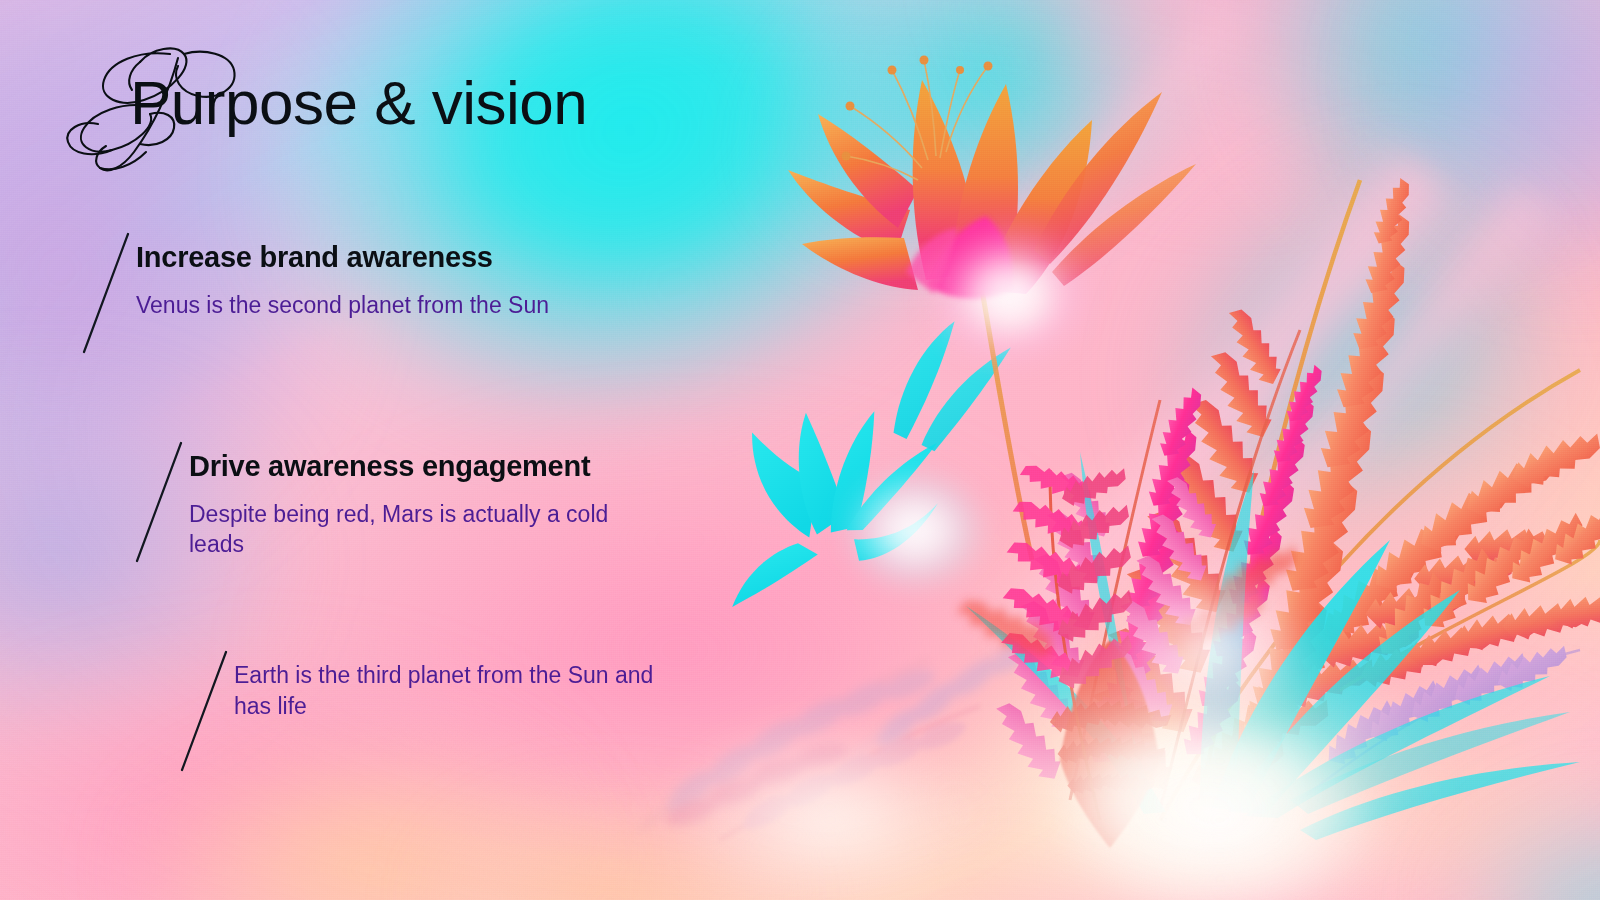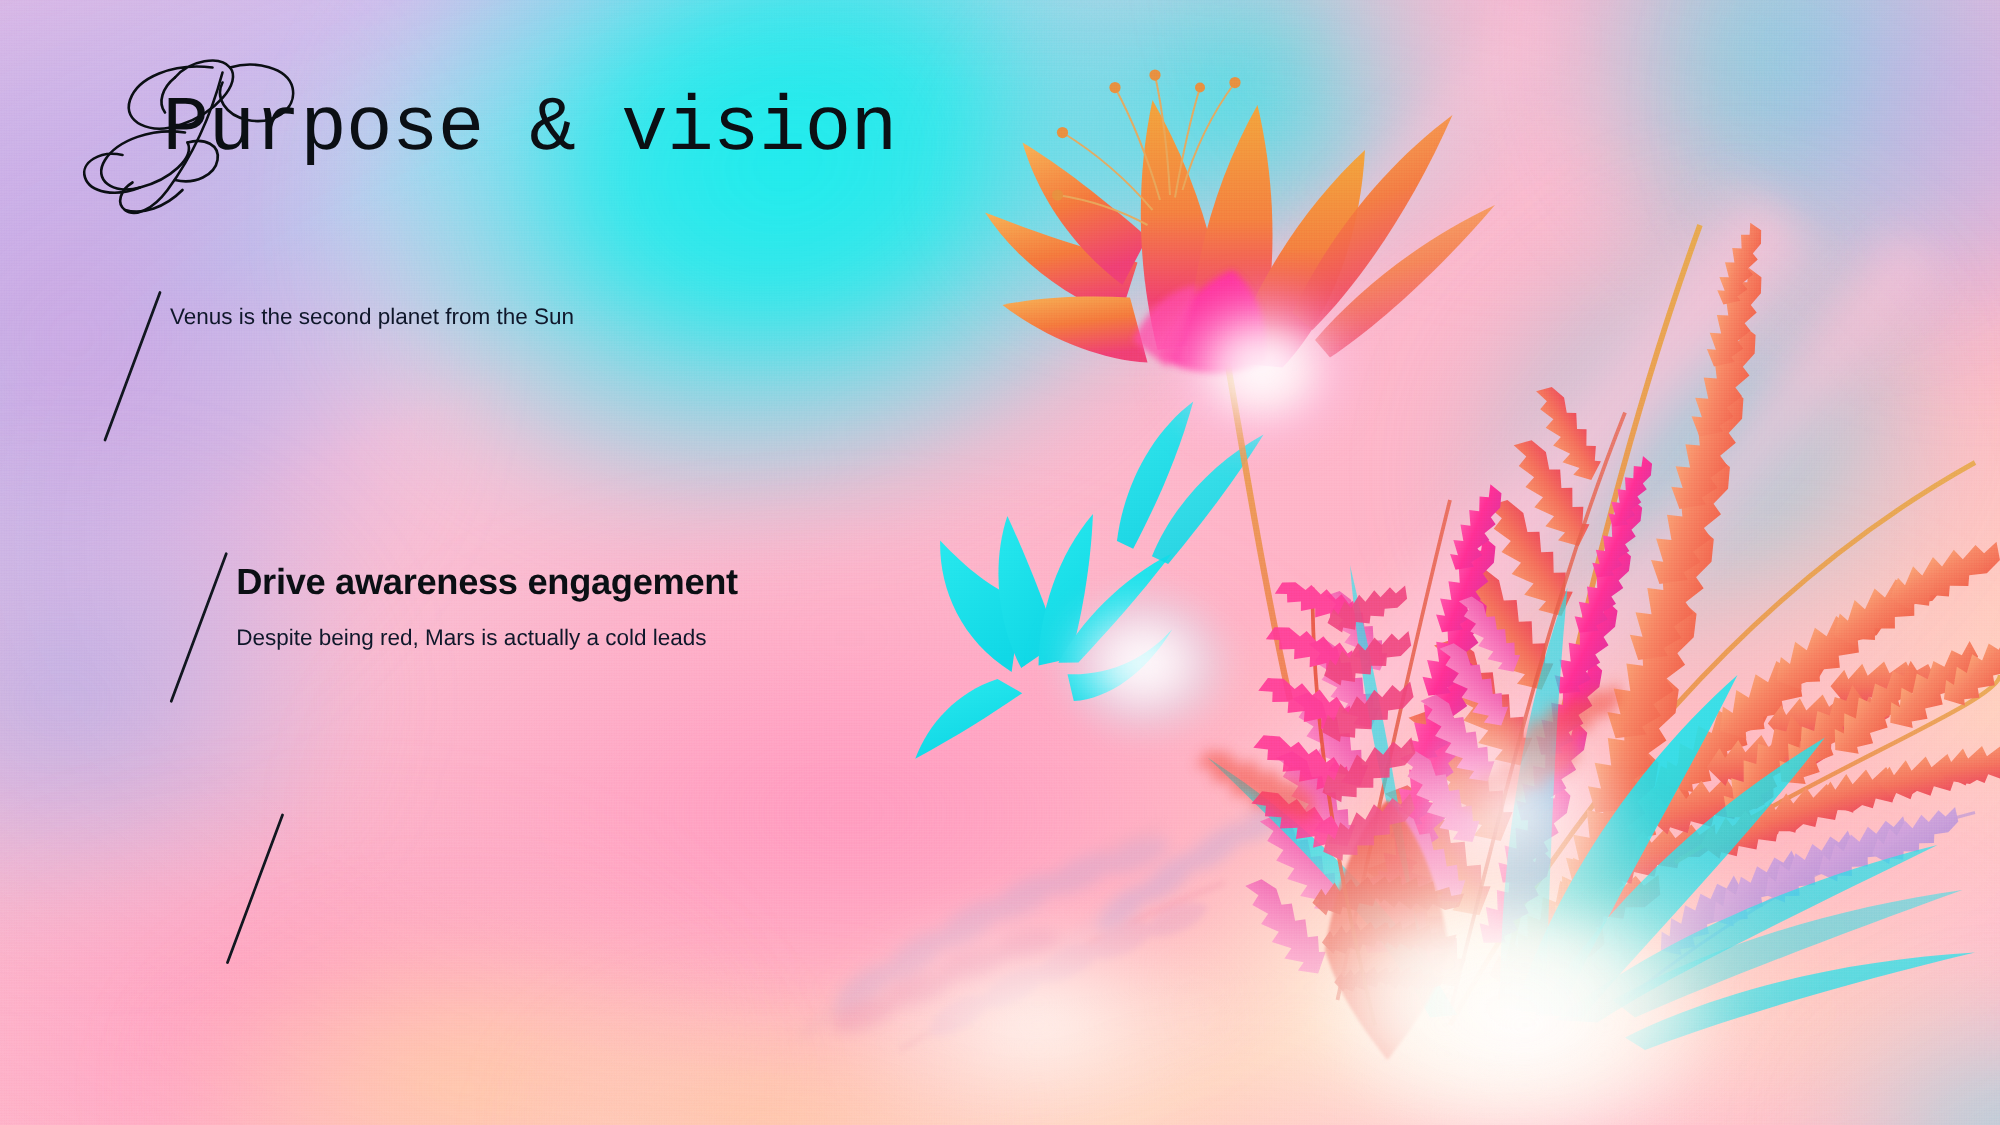--- a/index.html
+++ b/index.html
@@ -223,44 +223,43 @@
   }
   .flourish svg{ display:block; width:100%; height:100%; }
   .title{
     position:absolute; left:78px; top:28px;
     font-size:62px;
     font-weight:300;
     letter-spacing:-.5px;
     color:#0b0f14;
     line-height:1;
     white-space:nowrap;
-    font-family:Liberation Mono, monospace;
   }
 
   .item{ position:absolute; }
   .item .slash{
     position:absolute; left:0; top:0;
     width:56px; height:122px;
     overflow:visible;
   }
   .item .slash svg{ display:block; width:100%; height:100%; }
   .item .txt{ position:absolute; left:58px; top:10px; width:520px; }
   .item h3{
     font-size:29px;
     font-weight:700;
     color:#0b0f14;
     letter-spacing:-.25px;
     line-height:1.1;
     margin-bottom:16px;
     white-space:nowrap;
   }
   .item p{
-    font-size:18px;
+    font-size:23px;
     font-weight:400;
-    color:#0f172a;
+    color:#4c1d95;
     line-height:1.33;
     max-width:430px;
   }
 
   .item-1{ left:78px;  top:232px; }
   .item-2{ left:131px; top:441px; }
   .item-3{ left:176px; top:650px; }
 </style>
 </head>
 <body>
@@ -666,20 +665,21 @@
       <div class="title">Purpose &amp; vision</div>
     </div>
 
     <div class="item item-1">
       <div class="slash">
         <svg viewBox="0 0 56 122">
             <line x1="50" y1="2" x2="6" y2="120" stroke="#121720" stroke-width="2.2" stroke-linecap="round"></line>
           </svg>
       </div>
       <div class="txt">
+        <h3>Increase brand awareness</h3>
         <p>Venus is the second planet from the Sun</p>
       </div>
     </div>
 
     <div class="item item-2">
       <div class="slash">
         <svg viewBox="0 0 56 122">
             <line x1="50" y1="2" x2="6" y2="120" stroke="#121720" stroke-width="2.2" stroke-linecap="round"></line>
           </svg>
       </div>
@@ -689,17 +689,18 @@
       </div>
     </div>
 
     <div class="item item-3">
       <div class="slash">
         <svg viewBox="0 0 56 122">
             <line x1="50" y1="2" x2="6" y2="120" stroke="#121720" stroke-width="2.2" stroke-linecap="round"></line>
           </svg>
       </div>
       <div class="txt">
+        <p>Earth is the third planet from the Sun and has life</p>
       </div>
     </div>
 
   </div>
 </div>
 
 </body></html>

